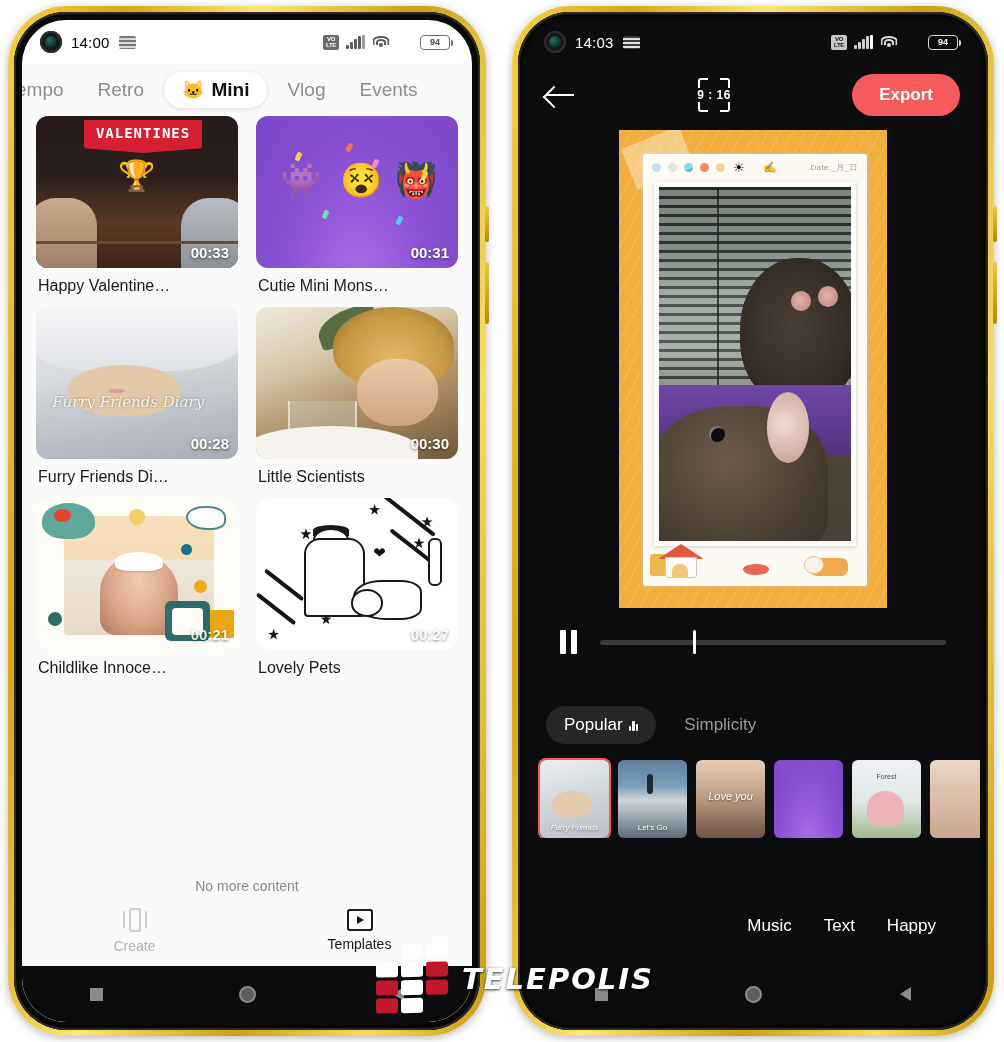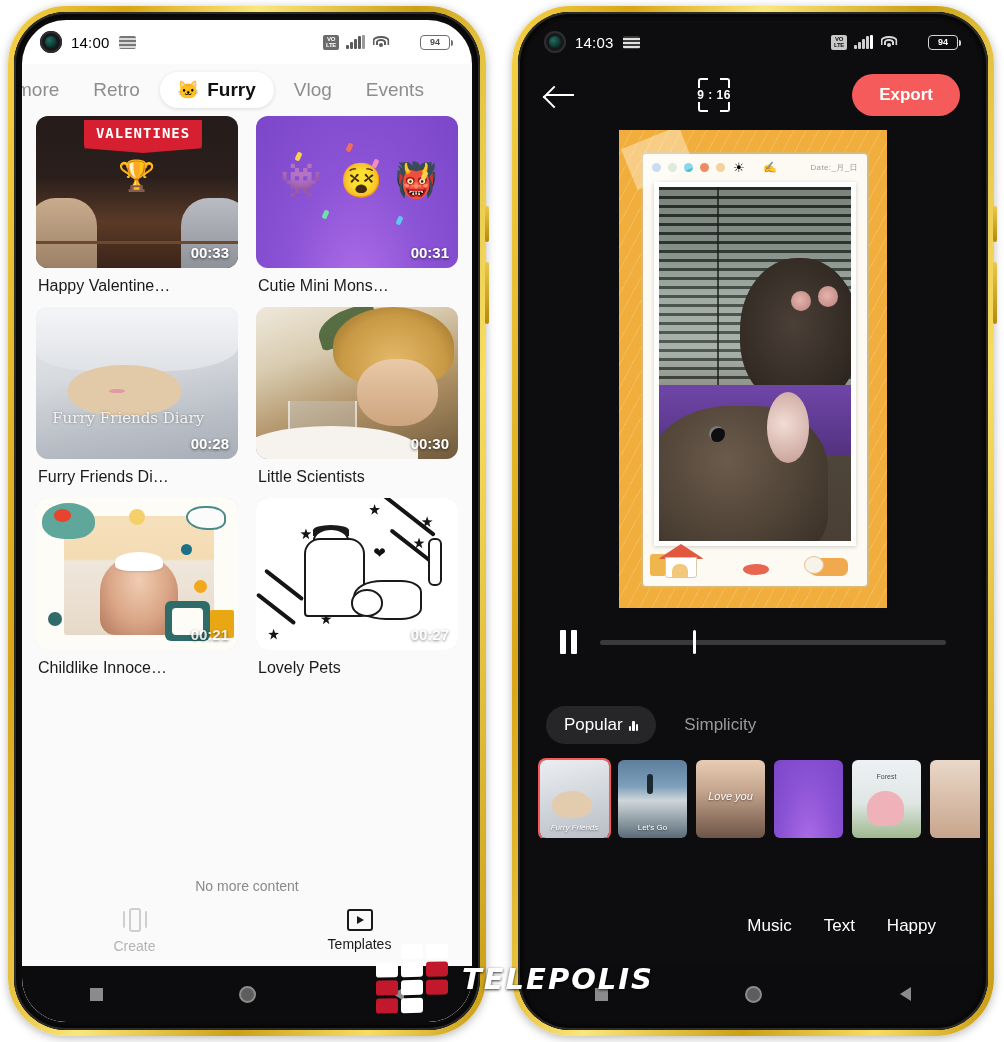--- a/index.html
+++ b/index.html
@@ -189,22 +189,22 @@
   .mo.m1 { left:12%; } .mo.m2 { left:42%; } .mo.m3 { right:10%; }
   .confetti { position:absolute; width:5px; height:9px; border-radius:2px; transform:rotate(25deg); }
 
   .art-cat { background: linear-gradient(170deg,#e9eaee 0%,#d7dade 40%,#b9bec6 75%,#a7adb6 100%); }
   .cat-blob { position:absolute; left:16%; top:38%; width:56%; height:34%;
     background:#e2c9a8; border-radius:48% 48% 44% 44%; filter:blur(.4px); }
   .cat-blob::before{content:'';position:absolute;left:36%;top:46%;width:14%;height:9%;
     background:#e09aa4;border-radius:50%;}
   .cat-quilt { position:absolute; left:0; right:0; top:0; height:42%;
     background:linear-gradient(180deg,#f4f5f7,#dfe2e6); border-radius:0 0 38% 30%; }
-  .cat-script { position:absolute; left:8%; bottom:32px; font-size:15px; color:#f2f2f2;
-    font-family:"DejaVu Serif", serif; 
+  .cat-script { position:absolute; left:8%; bottom:48px; font-size:15px; color:#f2f2f2;
+    font-family:"DejaVu Serif", serif; font-style:italic;
     text-shadow:0 0 3px rgba(0,0,0,.35); }
 
   .art-sci { background: linear-gradient(160deg,#e9e4d8 0%,#d6c9ae 35%,#b79a6e 65%,#8e7category 100%); }
   .art-sci { background: linear-gradient(160deg,#efe9dc 0%,#d8cbb0 30%,#ae8f63 62%,#6f5a3c 100%); }
   .sci-hair { position:absolute; right:2%; top:0; width:60%; height:52%;
     background:radial-gradient(ellipse at 50% 70%, #e3b96a 0%, #c99a45 60%, #8a6527 100%);
     border-radius:50% 50% 38% 42%; }
   .sci-face { position:absolute; right:10%; top:34%; width:40%; height:44%;
     background:linear-gradient(180deg,#e9c9a8,#cda57f); border-radius:46%; }
   .sci-leaf { position:absolute; left:30%; top:2%; width:30%; height:22%;
@@ -419,28 +419,28 @@
             <span class="batt">
                 <b>94</b>
               </span>
           </div>
         </div>
 
         <div class="gallery">
 
           <div class="tabbar">
             <div class="tab first">
-              <span>more</span>
+              <span>empo</span>
             </div>
             <div class="tab">
               <span>Retro</span>
             </div>
             <div class="tab active">
               <span class="emoji">🐱</span>
-              <span>Furry</span>
+              <span>Mini</span>
             </div>
             <div class="tab">
               <span>Vlog</span>
             </div>
             <div class="tab">
               <span>Events</span>
             </div>
           </div>
 
           <div class="grid">

